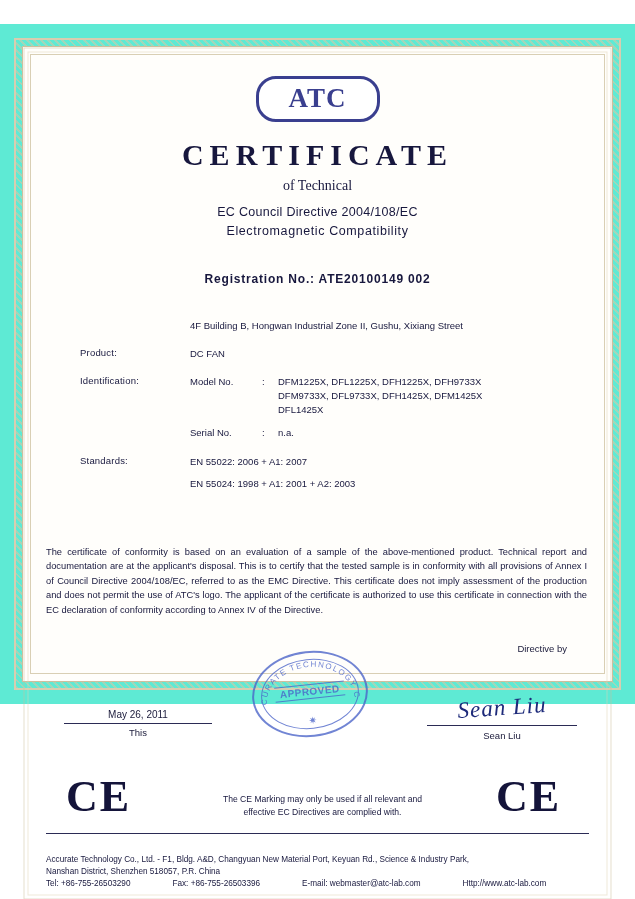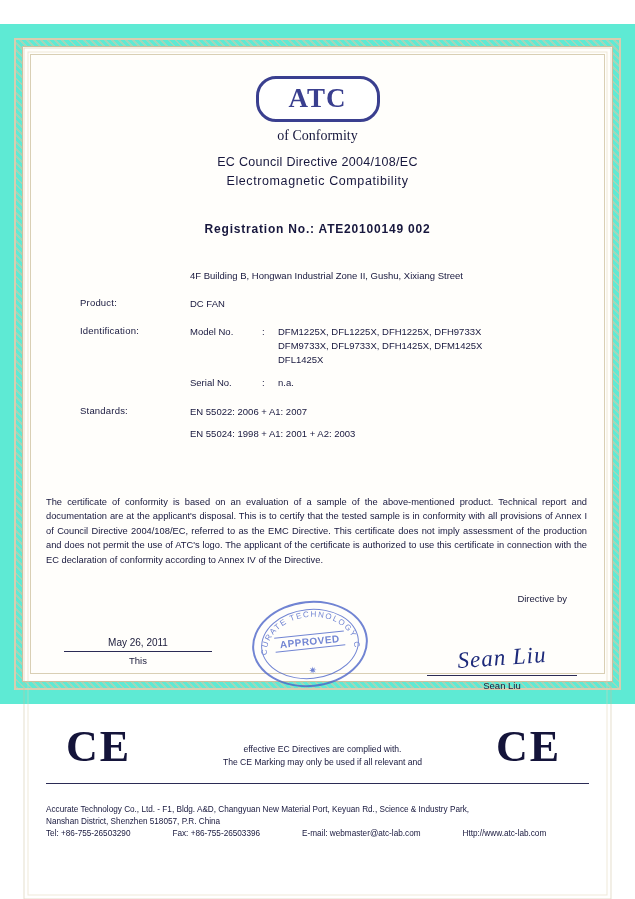--- a/index.html
+++ b/index.html
@@ -181,21 +181,21 @@
   }
   .certified-by {
     position: absolute;
     right: 22px;
     top: 0;
     font-size: 9.5px;
   }
   .date-line {
     position: absolute;
     left: 18px;
-    top: 44px;
+    top: 66px;
     width: 148px;
     text-align: center;
   }
   .date-val { font-size: 10px; }
   .date-rule {
     border-bottom: 1px solid #2b2b55;
     margin-top: 3px;
   }
   .date-lbl { font-size: 9.5px; margin-top: 3px; }
 
@@ -331,21 +331,22 @@
     <rect x="1" y="1" width="587" height="851" fill="none" stroke="#cbbd99" stroke-width="1"></rect>
     <rect x="5" y="5" width="579" height="843" fill="none" stroke="#ded2b4" stroke-width="1"></rect>
   </svg>
 
   <div class="content">
 
     <div class="logo-wrap">
       <div class="logo">ATC</div>
     </div>
 
-    <div class="title-sub">of Conformity</div>
+    <div class="title-main">CERTIFICATE</div>
+    <div class="title-sub">of Technical</div>
     <div class="title-directive">EC Council Directive 2004/108/EC</div>
     <div class="title-emc">Electromagnetic Compatibility</div>
 
     <div class="reg-no">Registration No.: ATE20100149 002</div>
 
     <div class="fields">
 
 
       <div class="gap-md"></div>
 
@@ -427,22 +428,22 @@
         <div class="sign-script">Sean Liu</div>
         <div class="sign-rule"></div>
         <div class="sign-name">Sean Liu</div>
       </div>
 
     </div>
 
     <div class="ce-row">
       <div class="ce-mark ce-left">CE</div>
       <div class="ce-note">
+        <div>The CE Marking may only be used if all relevant and</div>
         <div>effective EC Directives are complied with.</div>
-        <div>The CE Marking may only be used if all relevant and</div>
       </div>
       <div class="ce-mark ce-right">CE</div>
     </div>
 
     <div class="footer">
       <div>Accurate Technology Co., Ltd. - F1, Bldg. A&amp;D, Changyuan New Material Port, Keyuan Rd., Science &amp; Industry Park,</div>
       <div>Nanshan District, Shenzhen 518057, P.R. China</div>
       <div class="footer-line3">
         <span>Tel: +86-755-26503290</span>
         <span>Fax: +86-755-26503396</span>

